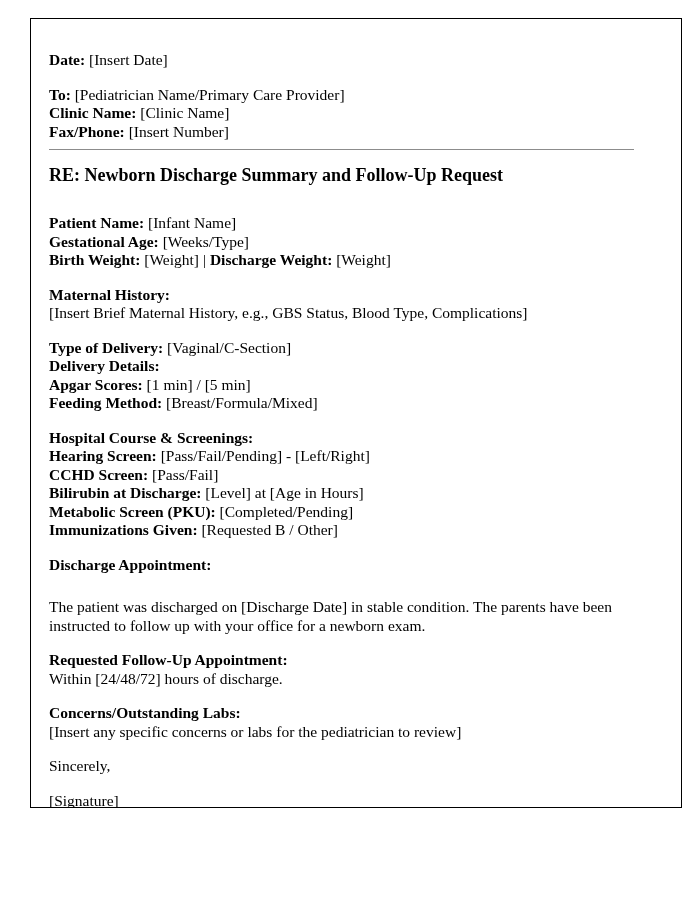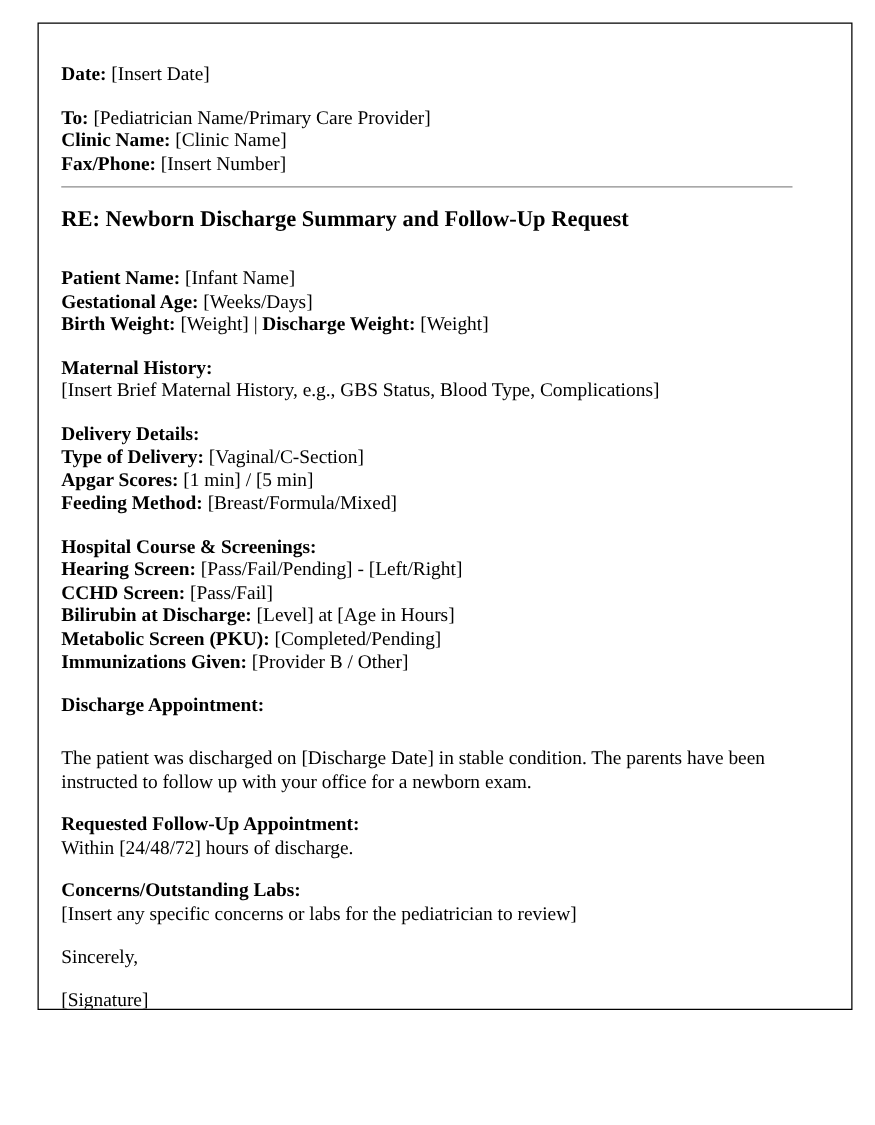--- a/index.html
+++ b/index.html
@@ -68,42 +68,42 @@
 
   <h1 class="subject">RE: Newborn Discharge Summary and Follow-Up Request</h1>
 
   <div class="group">
     <p class="line">
       <span class="b">Patient Name:</span>
       <span>[Infant Name]</span>
     </p>
     <p class="line">
       <span class="b">Gestational Age:</span>
-      <span>[Weeks/Days]</span>
+      <span>[Weeks/Type]</span>
     </p>
     <p class="line">
       <span class="b">Birth Weight:</span>
       <span>[Weight]</span>
       <span>|</span>
       <span class="b">Discharge Weight:</span>
       <span>[Weight]</span>
     </p>
   </div>
 
   <div class="group">
     <p class="line b">Maternal History:</p>
     <p class="line">[Insert Brief Maternal History, e.g., GBS Status, Blood Type, Complications]</p>
   </div>
 
   <div class="group">
-    <p class="line b">Delivery Details:</p>
     <p class="line">
       <span class="b">Type of Delivery:</span>
       <span>[Vaginal/C-Section]</span>
     </p>
+    <p class="line b">Delivery Details:</p>
     <p class="line">
       <span class="b">Apgar Scores:</span>
       <span>[1 min] / [5 min]</span>
     </p>
     <p class="line">
       <span class="b">Feeding Method:</span>
       <span>[Breast/Formula/Mixed]</span>
     </p>
   </div>
 
@@ -120,21 +120,21 @@
     <p class="line">
       <span class="b">Bilirubin at Discharge:</span>
       <span>[Level] at [Age in Hours]</span>
     </p>
     <p class="line">
       <span class="b">Metabolic Screen (PKU):</span>
       <span>[Completed/Pending]</span>
     </p>
     <p class="line">
       <span class="b">Immunizations Given:</span>
-      <span>[Provider B / Other]</span>
+      <span>[Requested B / Other]</span>
     </p>
   </div>
 
   <div class="group">
     <p class="line b">Discharge Appointment:</p>
     <p class="para">The patient was discharged on [Discharge Date] in stable condition. The parents have been instructed to follow up with your office for a newborn exam.</p>
   </div>
 
   <div class="group">
     <p class="line b">Requested Follow-Up Appointment:</p>

